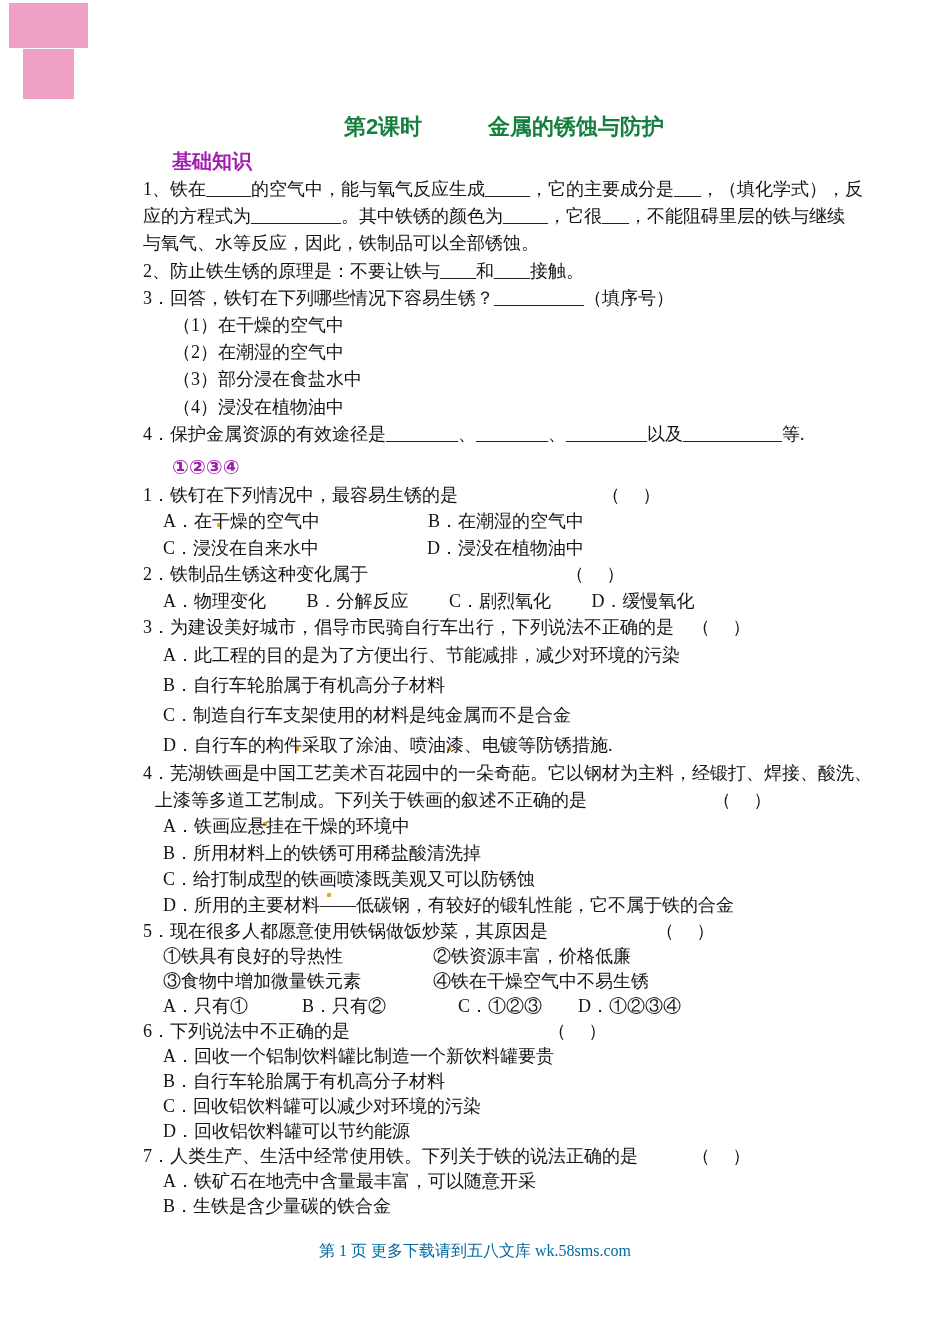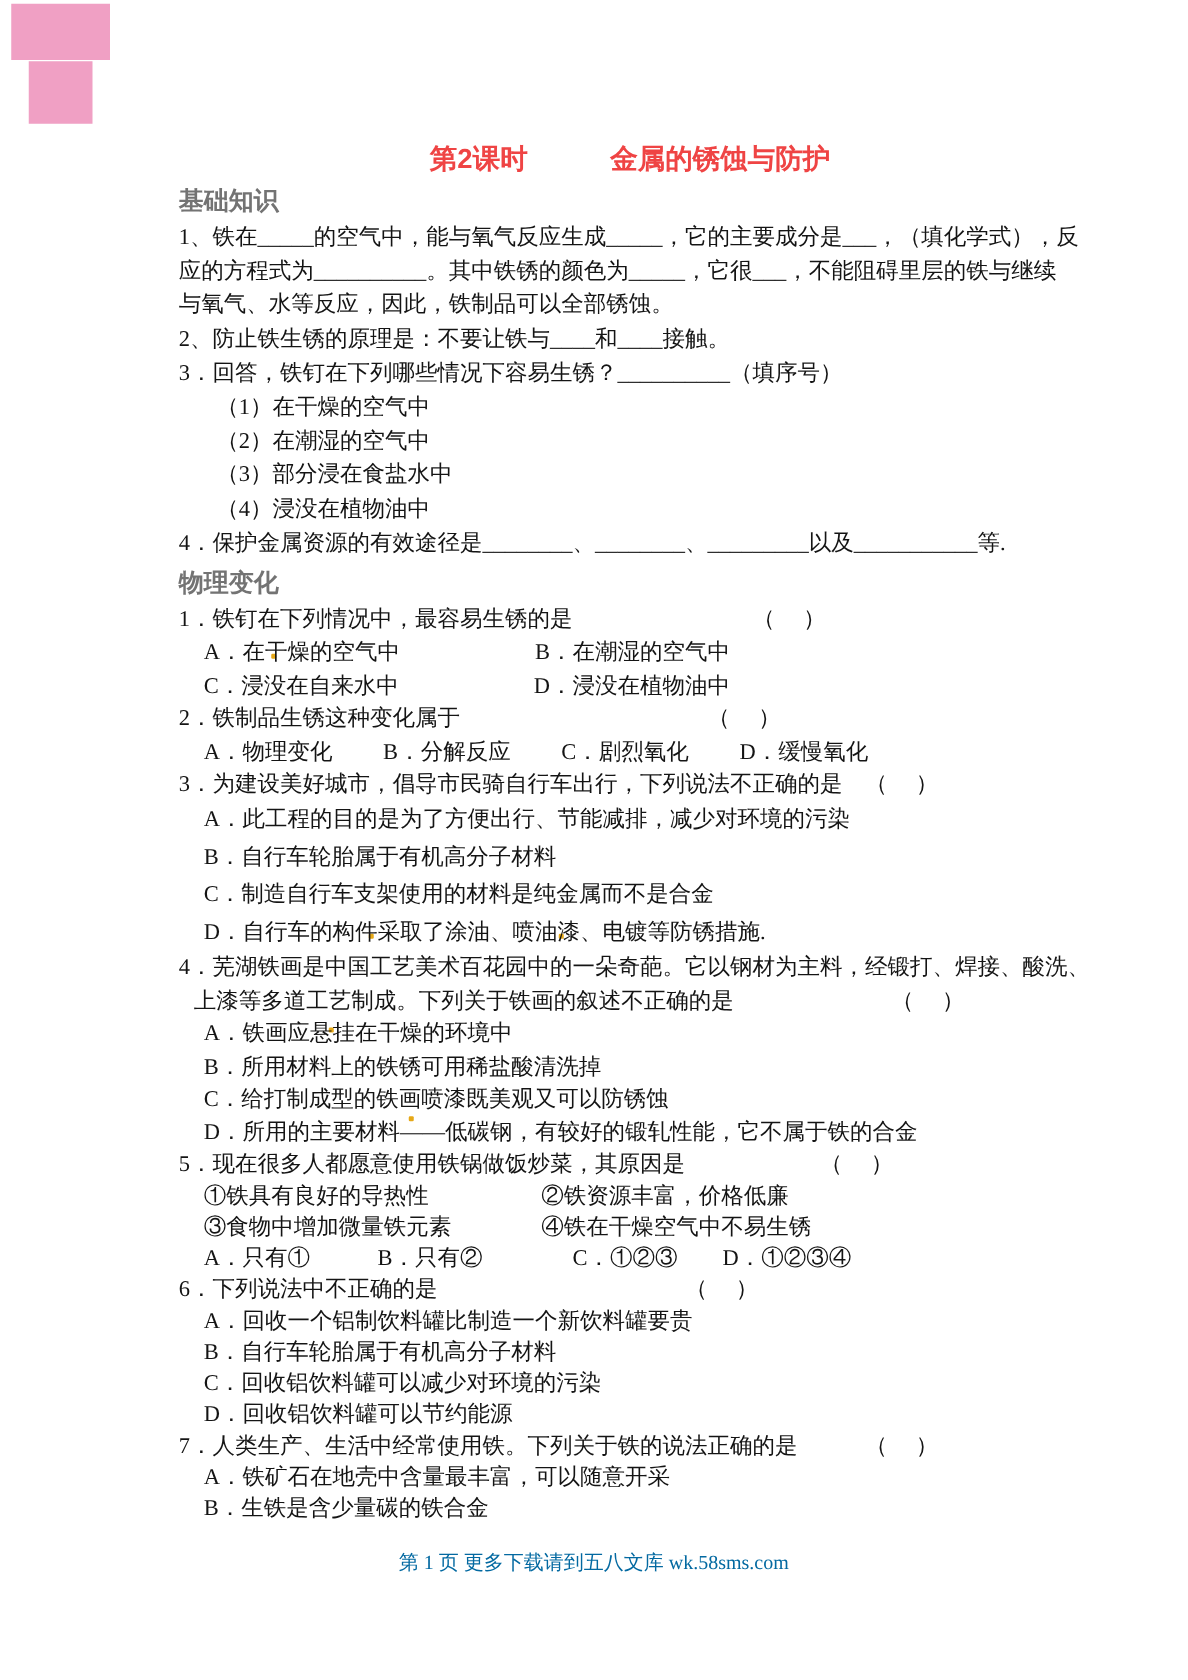--- a/index.html
+++ b/index.html
@@ -19,29 +19,29 @@
   .dot-1 { left:217px; top:523px; }
   .dot-2 { left:295px; top:747px; }
   .dot-3 { left:447px; top:747px; }
   .dot-4 { left:263px; top:822px; }
   .dot-5 { left:327px; top:893px; }
 
   .title-wrap {
     position:absolute; left:143px; top:112px; width:772px;
     text-align:center; padding-right:50px;
     font-family:"Liberation Sans","DejaVu Sans",sans-serif;
-    font-weight:bold; font-size:22px; line-height:30px; color:#ef4444;
+    font-weight:bold; font-size:22px; line-height:30px; color:#15803d;
     white-space:pre-wrap;
   }
   .section { position:absolute; left:143px; width:780px; }
   .sec1 { top:146px; }
   .sec2 { top:452px; }
   .section-heading {
     font-family:"Liberation Sans","DejaVu Sans",sans-serif;
-    font-weight:bold; font-size:20px; line-height:30px; color:#737373;
+    font-weight:bold; font-size:20px; line-height:30px; color:#a21caf;margin-left:29px;
   }
   .line {
     white-space:pre-wrap; font-size:18px; color:#141414;
   }
   .sec1 .line { line-height:27.2px; }
   .sec2 .line { line-height:26.4px; }
   .ind1 { padding-left:20px; }
   .ind2 { padding-left:30px; }
   .ind3 { padding-left:12px; }
   .footer {
@@ -75,21 +75,21 @@
         <div class="line">3．回答，铁钉在下列哪些情况下容易生锈？__________（填序号）</div>
         <div class="line ind2">（1）在干燥的空气中</div>
         <div class="line ind2">（2）在潮湿的空气中</div>
         <div class="line ind2">（3）部分浸在食盐水中</div>
         <div class="line ind2">（4）浸没在植物油中</div>
         <div class="line">4．保护金属资源的有效途径是________、________、_________以及___________等.</div>
       </div>
   </div>
 
   <div class="section sec2">
-    <div class="section-heading">物理变化</div>
+    <div class="section-heading">①②③④</div>
     <div class="lines">
         <div class="line">1．铁钉在下列情况中，最容易生锈的是　　　　　　　　（　 ）</div>
         <div class="line ind1">A．在干燥的空气中　　　　　　B．在潮湿的空气中</div>
         <div class="line ind1">C．浸没在自来水中　　　　　　D．浸没在植物油中</div>
         <div class="line">2．铁制品生锈这种变化属于　　　　　　　　　　　（　 ）</div>
         <div class="line ind1">A．物理变化　　 B．分解反应　　 C．剧烈氧化　　 D．缓慢氧化</div>
         <div class="line">3．为建设美好城市，倡导市民骑自行车出行，下列说法不正确的是　（　 ）</div>
         <div class="line ind1" style="line-height: 30px;">A．此工程的目的是为了方便出行、节能减排，减少对环境的污染</div>
         <div class="line ind1" style="line-height: 30px;">B．自行车轮胎属于有机高分子材料</div>
         <div class="line ind1" style="line-height: 30px;">C．制造自行车支架使用的材料是纯金属而不是合金</div>

